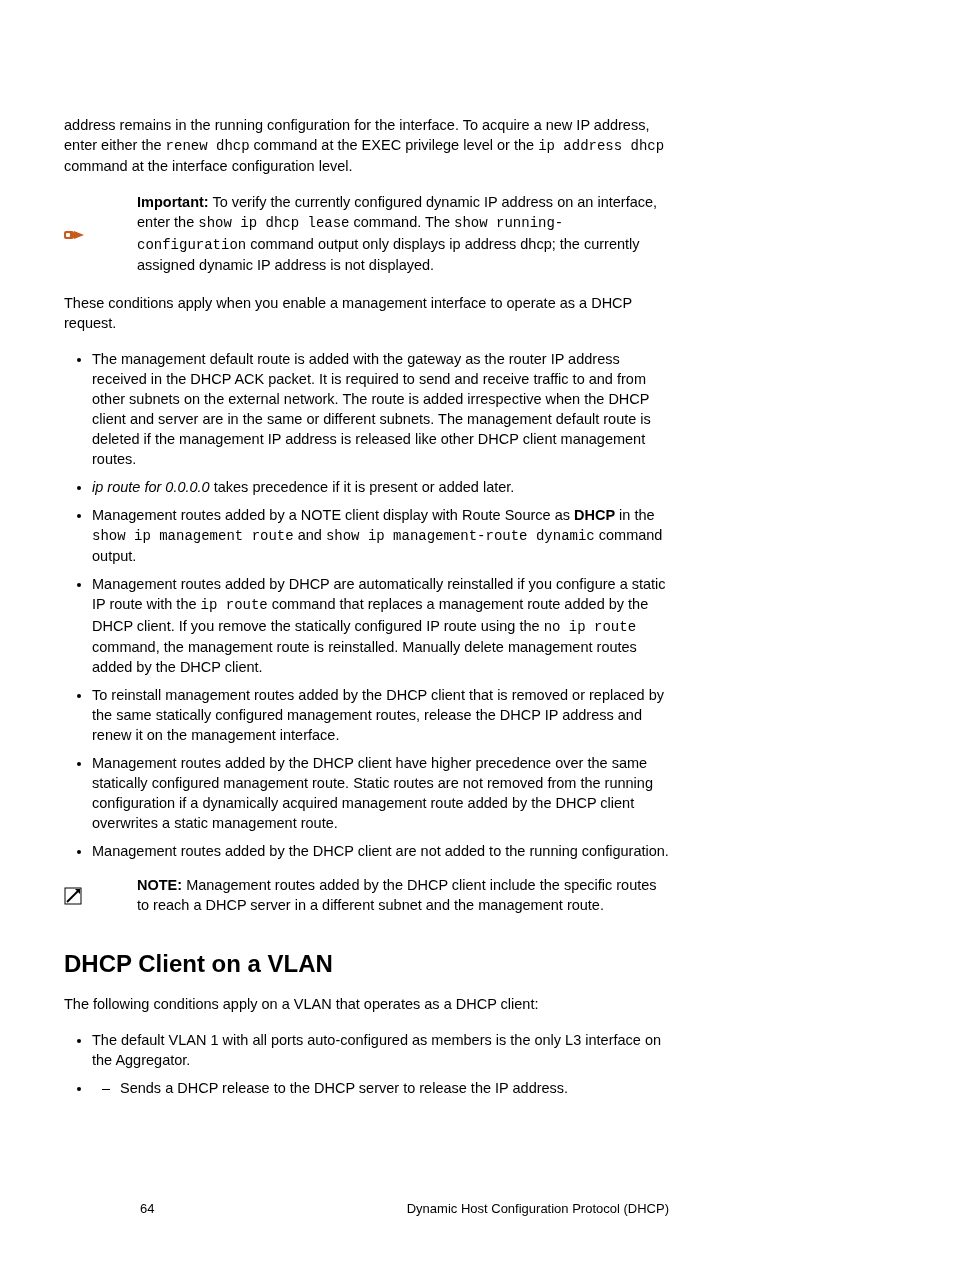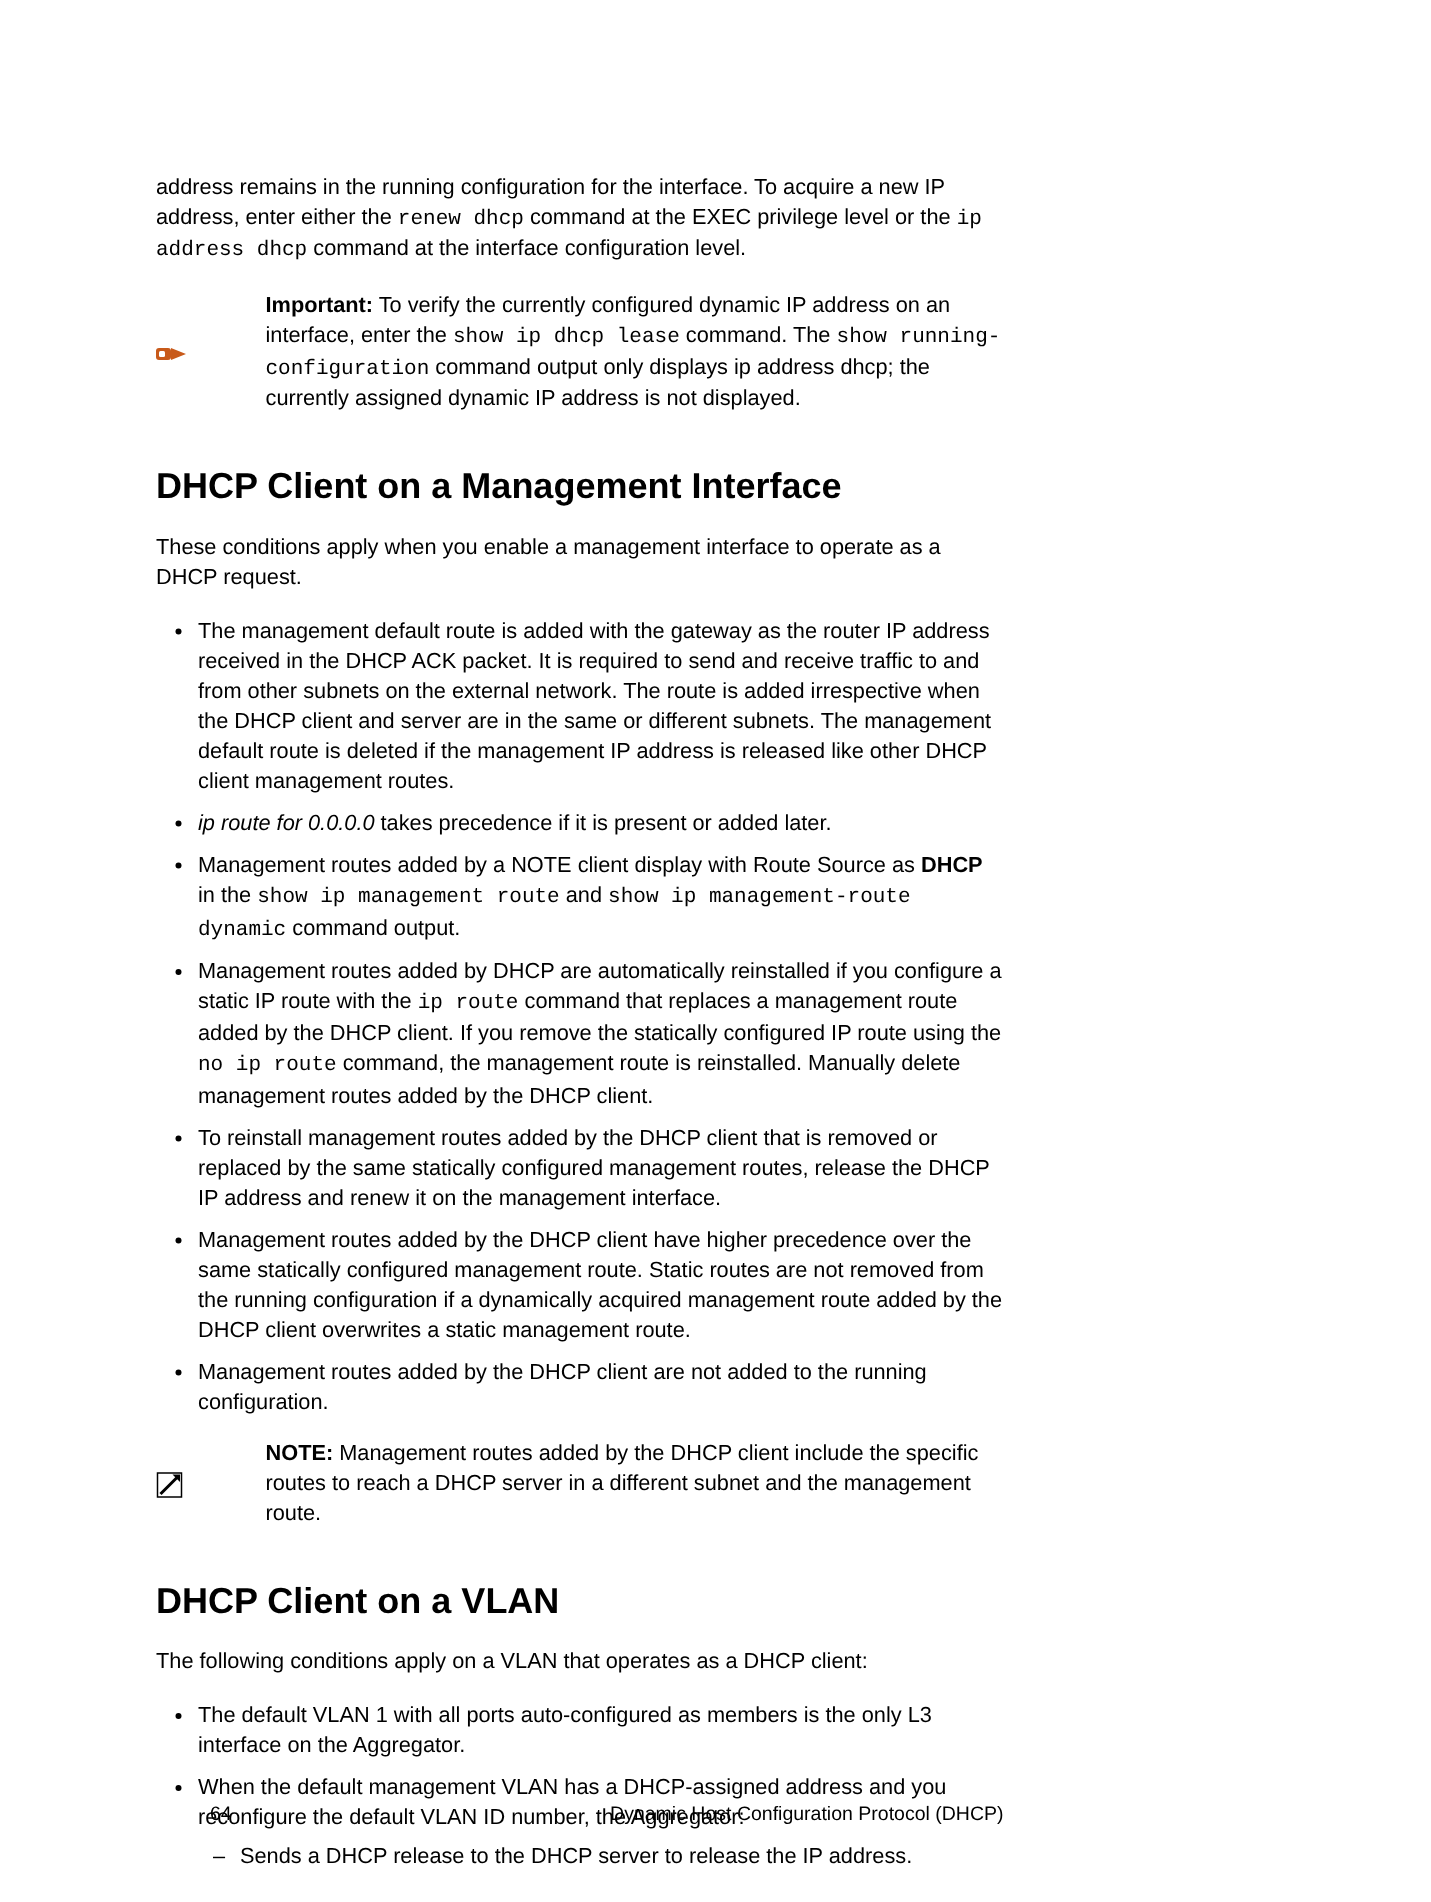--- a/index.html
+++ b/index.html
@@ -8,21 +8,21 @@
     line-height: 1.38;
     color: #000;
     background: #fff;
     margin: 0;
     padding: 0;
   }
   .page {
     width: 774px;
     height: 1268px;
     box-sizing: border-box;
-    padding: 115px 105px 40px 104px;
+    padding: 115px 105px 40px 64px;
     position: relative;
   }
   .para {
     margin: 0 0 16px 0;
   }
   .mono {
     font-family: "Courier New", Courier, monospace;
     font-size: 14px;
   }
   h2 {
@@ -96,21 +96,20 @@
         <rect x="0" y="4" width="10" height="8" rx="2" fill="#c85a1a"></rect>
         <path d="M10 4 L20 8 L10 12 Z" fill="#c85a1a"></path>
         <rect x="2" y="6" width="4" height="4" fill="#fff" rx="1"></rect>
       </svg>
     </div>
     <div class="callout-body">
       <span class="bold">Important:</span><span> To verify the currently configured dynamic IP address on an interface, enter the </span><span class="mono">show ip dhcp lease</span><span> command. The </span><span class="mono">show running-configuration</span><span> command output only displays ip address dhcp; the currently assigned dynamic IP address is not displayed.</span>
     </div>
   </div>
 
-  <h2>DHCP Client on a Management Interface</h2>
 
   <p class="para">These conditions apply when you enable a management interface to operate as a DHCP request.</p>
 
   <ul class="bullets">
     <li>The management default route is added with the gateway as the router IP address received in the DHCP ACK packet. It is required to send and receive traffic to and from other subnets on the external network. The route is added irrespective when the DHCP client and server are in the same or different subnets. The management default route is deleted if the management IP address is released like other DHCP client management routes.</li>
     <li>
       <span class="italic">ip route for 0.0.0.0</span><span> takes precedence if it is present or added later.</span>
     </li>
     <li>
       <span>Management routes added by a NOTE client display with Route Source as </span><span class="bold">DHCP</span><span> in the </span><span class="mono">show ip management route</span><span> and </span><span class="mono">show ip management-route dynamic</span><span> command output.</span>
@@ -136,21 +135,20 @@
     </div>
   </div>
 
   <h2>DHCP Client on a VLAN</h2>
 
   <p class="para">The following conditions apply on a VLAN that operates as a DHCP client:</p>
 
   <ul class="bullets">
     <li>The default VLAN 1 with all ports auto-configured as members is the only L3 interface on the Aggregator.</li>
     <li>
-      <span>When the default management VLAN has a DHCP-assigned address and you reconfigure the default VLAN ID number, the Aggregator:</span>
       <ul class="dashes">
         <li>Sends a DHCP release to the DHCP server to release the IP address.</li>
       </ul>
     </li>
   </ul>
 
   <div class="footer">
     <span>64</span>
     <span>Dynamic Host Configuration Protocol (DHCP)</span>
   </div>

